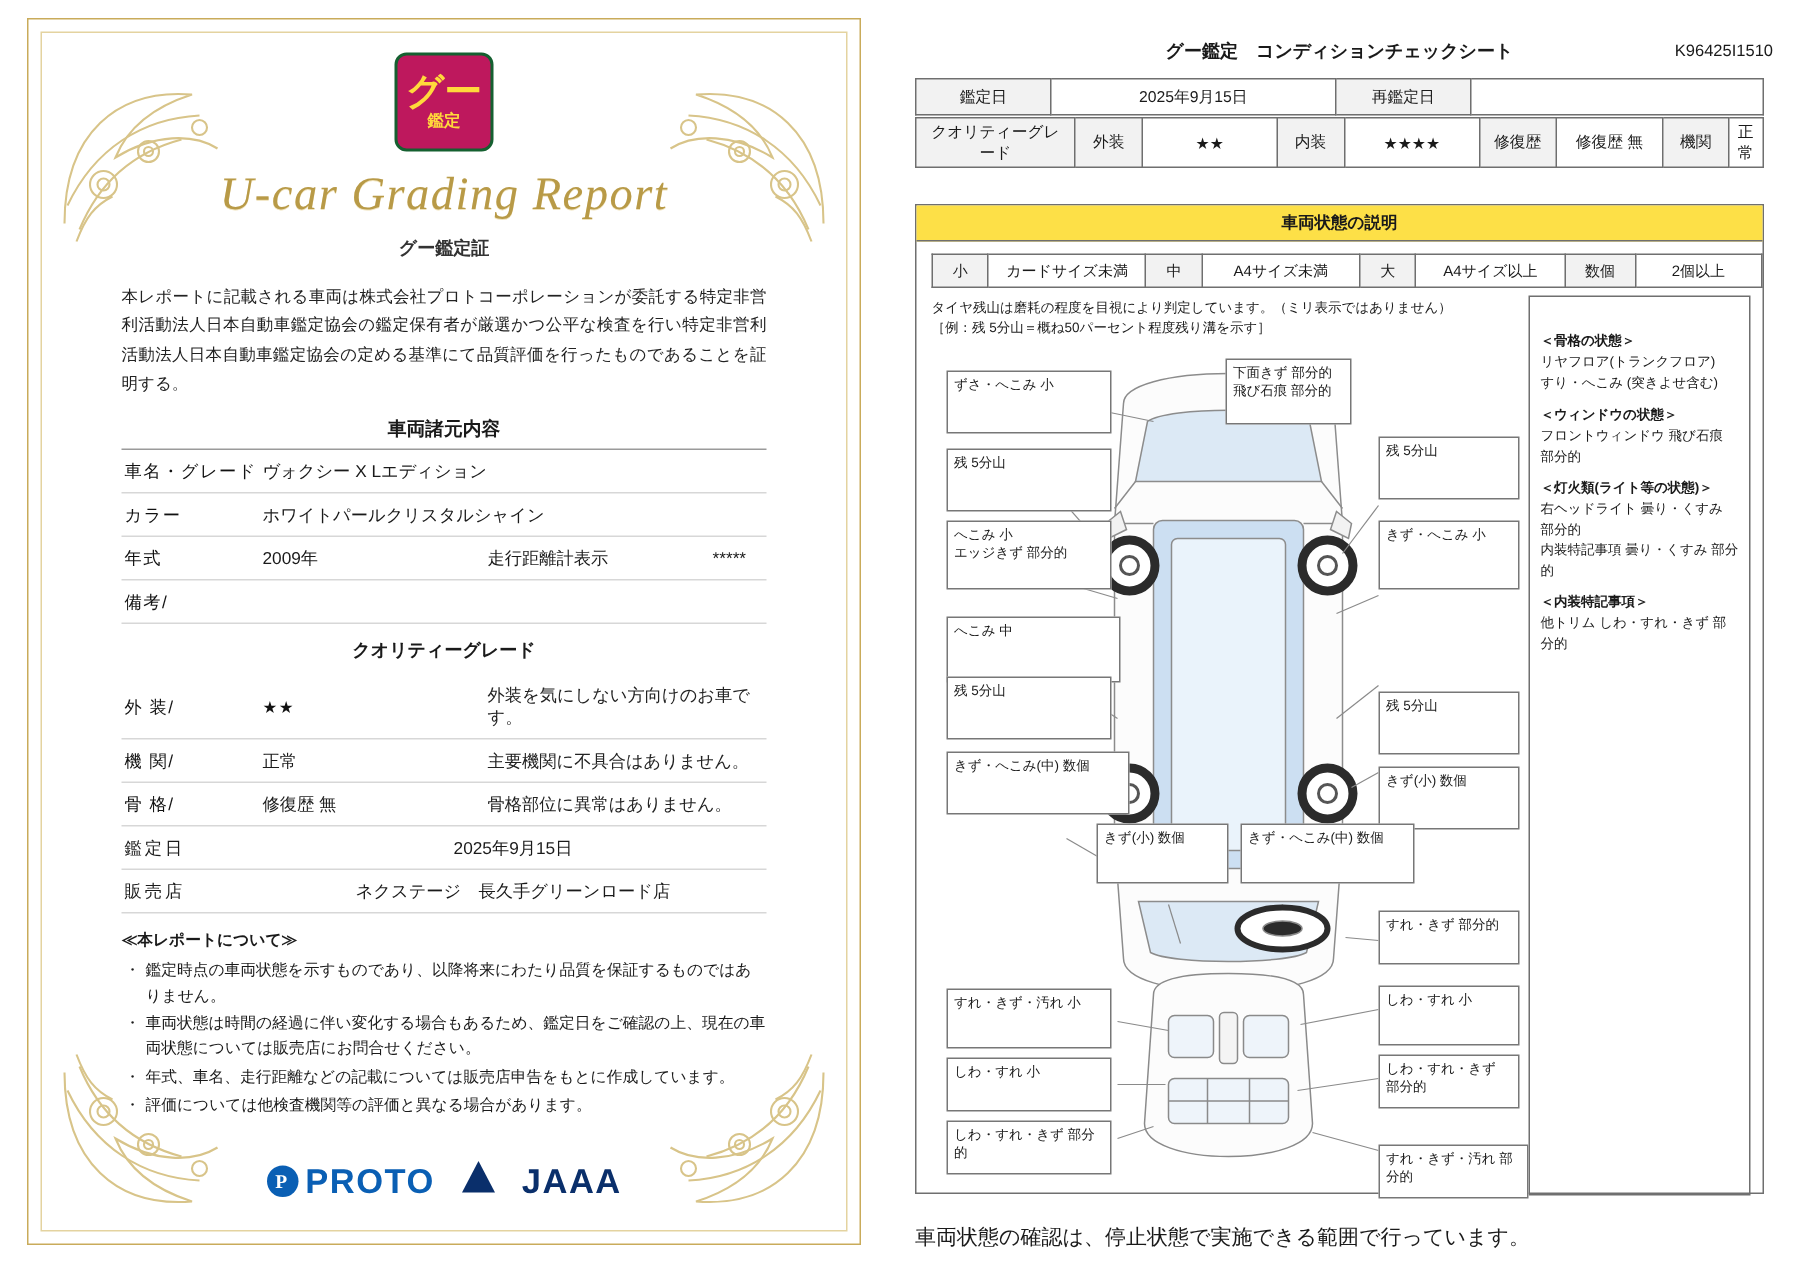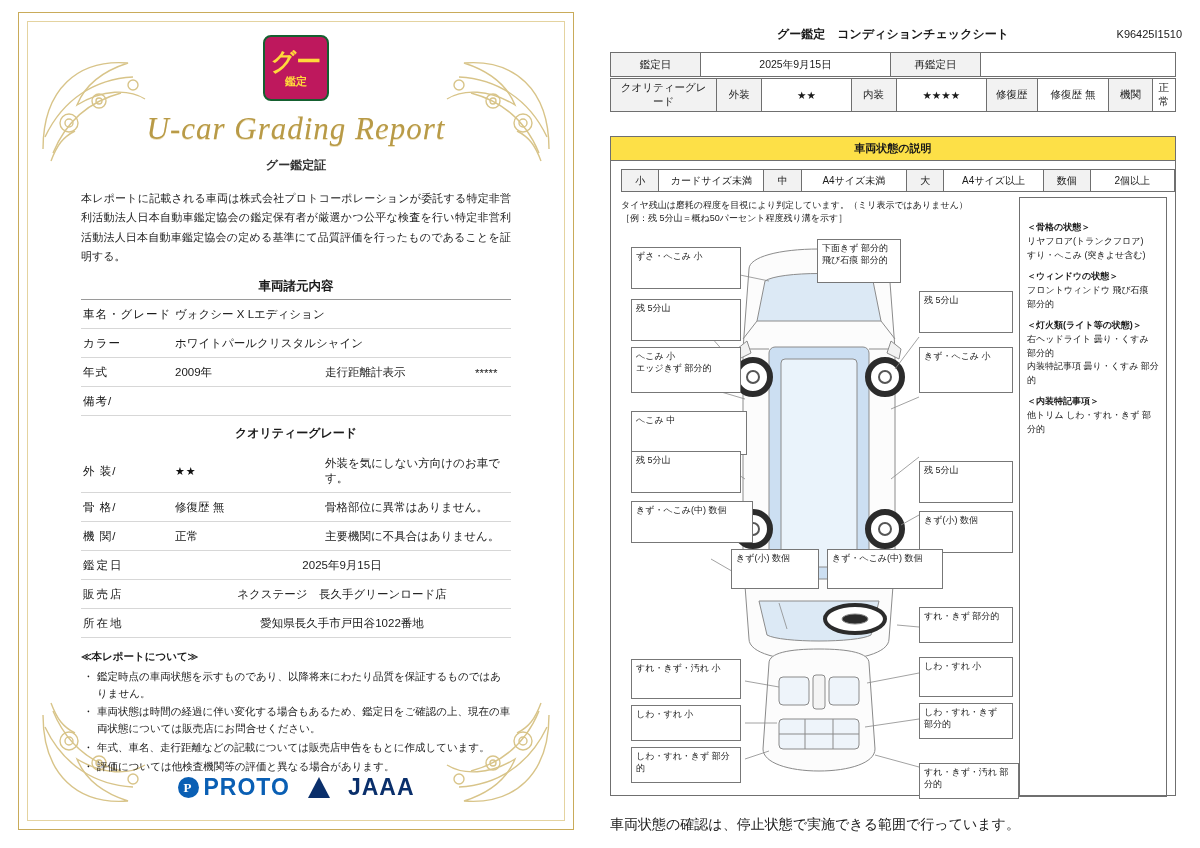--- a/index.html
+++ b/index.html
@@ -89,21 +89,21 @@
   .notes ul { margin:0; padding-left:14px; list-style:none; }
   .notes li { position:relative; margin-bottom:2px; padding-left:2px; }
   .notes li:before { content:"・"; position:absolute; left:-12px; }
 
   .brands {
     position:absolute; left:0; right:0; bottom:28px;
     display:flex; align-items:center; justify-content:center; gap:18px;
   }
   .brand-proto { display:flex; align-items:center; gap:5px; color:#0a5fb4; font-weight:bold; font-size:23px; letter-spacing:1px; }
   .proto-dot { width:21px; height:21px; border-radius:50%; background:#0a5fb4; color:#fff; font-size:13px; display:flex; align-items:center; justify-content:center; font-family:"Liberation Serif", serif; }
-  .brand-jaaa { display:flex; align-items:center; gap:18px; color:#0a2f6b; font-weight:bold; font-size:23px; letter-spacing:1px; }
+  .brand-jaaa { display:flex; align-items:flex-start; gap:18px; color:#0a2f6b; font-weight:bold; font-size:23px; letter-spacing:1px; }
   .jaaa-mark { width:0; height:0; border-left:11px solid transparent; border-right:11px solid transparent; border-bottom:21px solid #0a2f6b; }
 
   
   .sheet { position:absolute; left:604px; top:26px; width:578px; height:790px; }
   .sheet-title { position:absolute; left:0; right:0; top:0; text-align:center; font-size:12px; font-weight:bold; }
   .sheet-code { position:absolute; right:0; top:2px; font-size:11px; }
 
   table.meta { position:absolute; left:6px; top:26px; width:566px; border-collapse:collapse; }
   table.meta td { border:1px solid #6f6f6f; font-size:10.5px; height:24px; padding:2px 6px; }
   .c-shade { background:#f2f2f2; }
@@ -223,41 +223,37 @@
       </div>
 
       <div class="qg-head">クオリティーグレード</div>
 
       <div class="row">
         <div class="lbl">外 装/</div>
         <div class="val2 stars">★★</div>
         <div class="val3 row-note">外装を気にしない方向けのお車です。</div>
       </div>
       <div class="row">
+        <div class="lbl">機 関/</div>
+        <div class="val2">正常</div>
+        <div class="val3 row-note">主要機関に不具合はありません。</div>
+      </div>
+      <div class="row">
         <div class="lbl">骨 格/</div>
         <div class="val2">修復歴 無</div>
         <div class="val3 row-note">骨格部位に異常はありません。</div>
       </div>
-      <div class="row">
-        <div class="lbl">機 関/</div>
-        <div class="val2">正常</div>
-        <div class="val3 row-note">主要機関に不具合はありません。</div>
-      </div>
 
       <div class="addr-row">
         <div class="lbl">鑑定日</div>
         <div class="val">2025年9月15日</div>
       </div>
       <div class="addr-row">
         <div class="lbl">販売店</div>
         <div class="val">ネクステージ　長久手グリーンロード店</div>
-      </div>
-      <div class="addr-row">
-        <div class="lbl">所在地</div>
-        <div class="val">愛知県長久手市戸田谷1022番地</div>
       </div>
 
       <div class="notes">
         <div class="nt-head">≪本レポートについて≫</div>
         <ul>
           <li>鑑定時点の車両状態を示すものであり、以降将来にわたり品質を保証するものではありません。</li>
           <li>車両状態は時間の経過に伴い変化する場合もあるため、鑑定日をご確認の上、現在の車両状態については販売店にお問合せください。</li>
           <li>年式、車名、走行距離などの記載については販売店申告をもとに作成しています。</li>
           <li>評価については他検査機関等の評価と異なる場合があります。</li>
         </ul>

